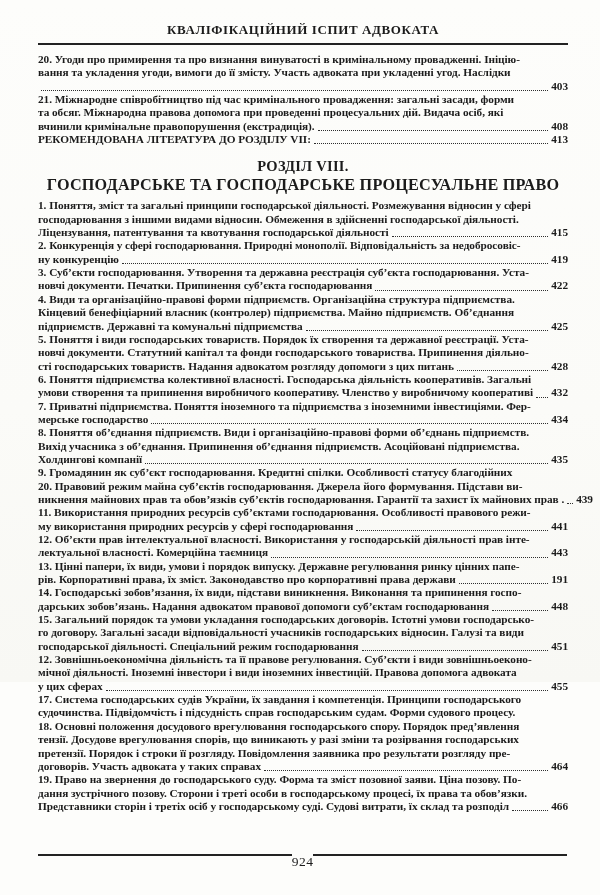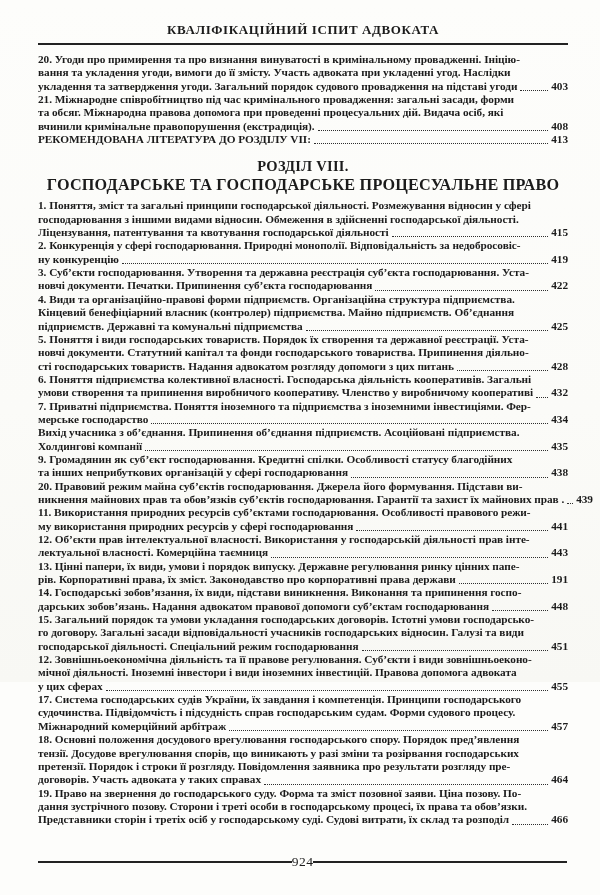--- a/index.html
+++ b/index.html
@@ -69,21 +69,20 @@
     font-size: 16.2px;
     line-height: 20px;
     letter-spacing: 0.2px;
     white-space: nowrap;
   }
   
   .page-footer {
     position: absolute;
     left: 38px; right: 33px; top: 854px;
     display: flex;
-    align-items: center;
     gap: 0;
   }
   .page-footer .rule { flex: 1 1 auto; height: 2px; background: #222; }
   .page-footer .pageno { font-size: 13.5px; letter-spacing: 0.5px; }
 </style>
 </head>
 <body>
 
 <div class="page">
 
@@ -92,21 +91,20 @@
     <div class="header-rule"></div>
   </header>
 
   <main class="toc">
 
     <section id="toc-continued">
         <div class="toc-entry">
           <div class="toc-line"><span class="txt">20. Угоди про примирення та про визнання винуватості в кримінальному провадженні. Ініцію-</span></div>
           <div class="toc-line"><span class="txt">вання та укладення угоди, вимоги до її змісту. Участь адвоката при укладенні угод. Наслідки</span></div>
           <div class="toc-line last">
-            <span class="txt">укладення та затвердження угоди. Загальний порядок судового провадження на підставі угоди</span>
             <span class="leader"></span>
             <span class="pg">403</span>
           </div>
         </div>
         <div class="toc-entry">
           <div class="toc-line"><span class="txt">21. Міжнародне співробітництво під час кримінального провадження: загальні засади, форми</span></div>
           <div class="toc-line"><span class="txt">та обсяг. Міжнародна правова допомога при проведенні процесуальних дій. Видача осіб, які</span></div>
           <div class="toc-line last">
             <span class="txt">вчинили кримінальне правопорушення (екстрадиція).</span>
             <span class="leader"></span>
@@ -181,34 +179,30 @@
         </div>
         <div class="toc-entry">
           <div class="toc-line"><span class="txt">7. Приватні підприємства. Поняття іноземного та підприємства з іноземними інвестиціями. Фер-</span></div>
           <div class="toc-line last">
             <span class="txt">мерське господарство</span>
             <span class="leader"></span>
             <span class="pg">434</span>
           </div>
         </div>
         <div class="toc-entry">
+          <div class="toc-line"><span class="txt">8. Поняття об’єднання підприємств. Види і організаційно-правові форми об’єднань підприємств.</span></div>
           <div class="toc-line"><span class="txt">Вихід учасника з об’єднання. Припинення об’єднання підприємств. Асоційовані підприємства.</span></div>
           <div class="toc-line last">
             <span class="txt">Холдингові компанії</span>
             <span class="leader"></span>
             <span class="pg">435</span>
           </div>
         </div>
         <div class="toc-entry">
           <div class="toc-line"><span class="txt">9. Громадянин як суб’єкт господарювання. Кредитні спілки. Особливості статусу благодійних</span></div>
-          <div class="toc-line last">
-            <span class="txt">та інших неприбуткових організацій у сфері господарювання</span>
-            <span class="leader"></span>
-            <span class="pg">438</span>
-          </div>
         </div>
         <div class="toc-entry">
           <div class="toc-line"><span class="txt">20. Правовий режим майна суб’єктів господарювання. Джерела його формування. Підстави ви-</span></div>
           <div class="toc-line last">
             <span class="txt">никнення майнових прав та обов’язків суб’єктів господарювання. Гарантії та захист їх майнових прав .</span>
             <span class="leader"></span>
             <span class="pg">439</span>
           </div>
         </div>
         <div class="toc-entry">
@@ -257,25 +251,20 @@
           <div class="toc-line"><span class="txt">мічної діяльності. Іноземні інвестори і види іноземних інвестицій. Правова допомога адвоката</span></div>
           <div class="toc-line last">
             <span class="txt">у цих сферах</span>
             <span class="leader"></span>
             <span class="pg">455</span>
           </div>
         </div>
         <div class="toc-entry">
           <div class="toc-line"><span class="txt">17. Система господарських судів України, їх завдання і компетенція. Принципи господарського</span></div>
           <div class="toc-line"><span class="txt">судочинства. Підвідомчість і підсудність справ господарським судам. Форми судового процесу.</span></div>
-          <div class="toc-line last">
-            <span class="txt">Міжнародний комерційний арбітраж</span>
-            <span class="leader"></span>
-            <span class="pg">457</span>
-          </div>
         </div>
         <div class="toc-entry">
           <div class="toc-line"><span class="txt">18. Основні положення досудового врегулювання господарського спору. Порядок пред’явлення</span></div>
           <div class="toc-line"><span class="txt">тензії. Досудове врегулювання спорів, що виникають у разі зміни та розірвання господарських</span></div>
           <div class="toc-line"><span class="txt">претензії. Порядок і строки її розгляду. Повідомлення заявника про результати розгляду пре-</span></div>
           <div class="toc-line last">
             <span class="txt">договорів. Участь адвоката у таких справах</span>
             <span class="leader"></span>
             <span class="pg">464</span>
           </div>

